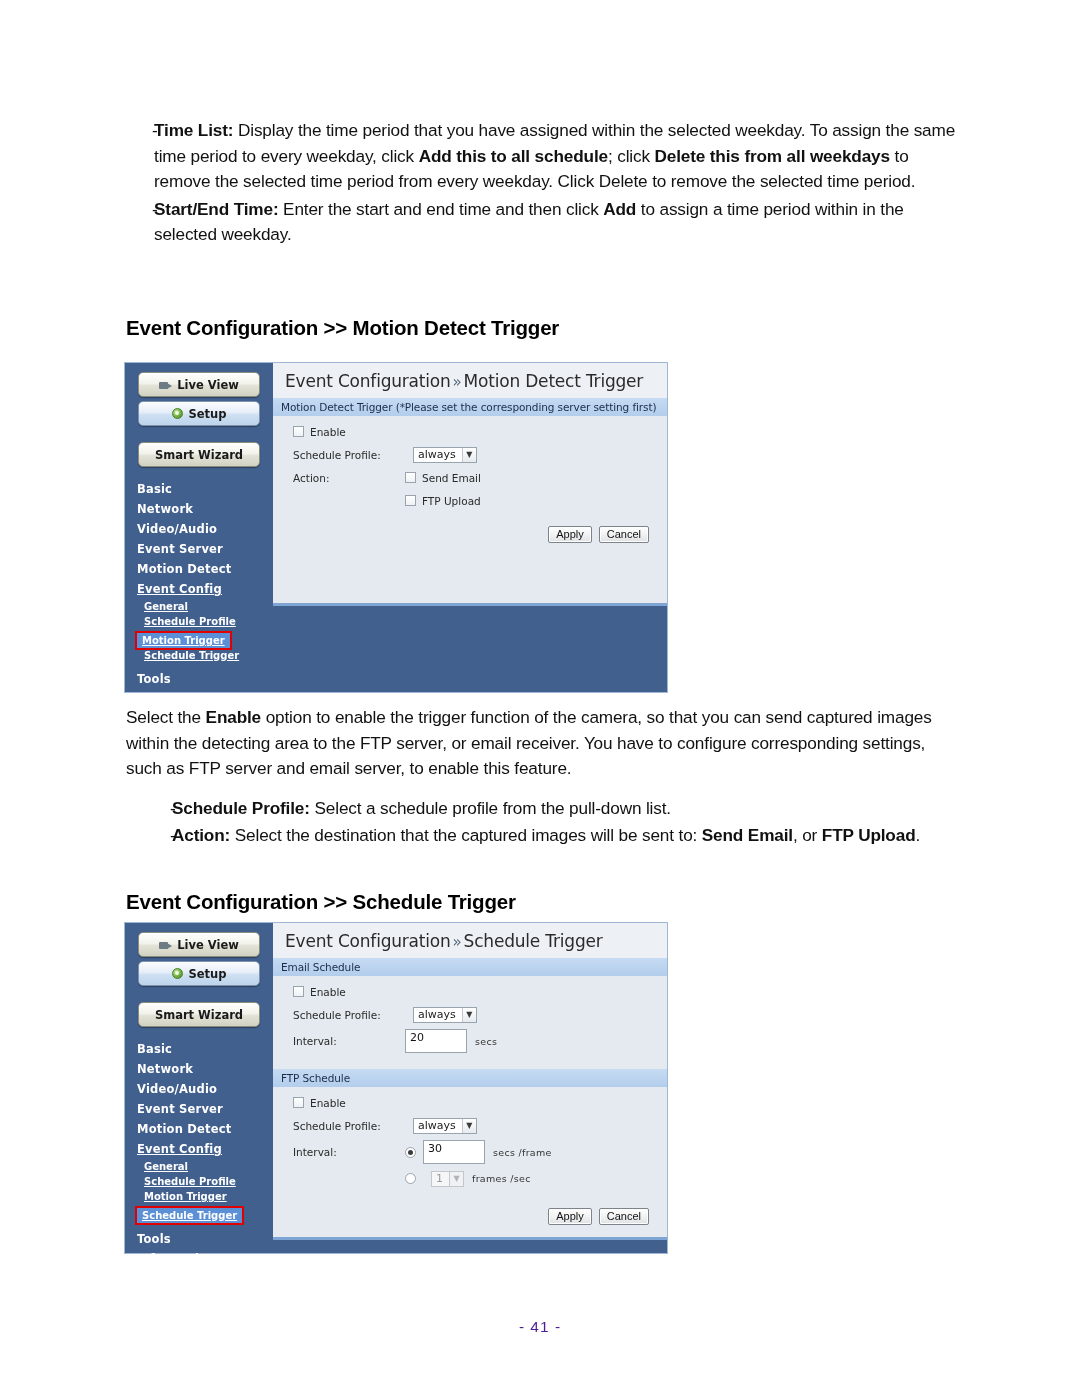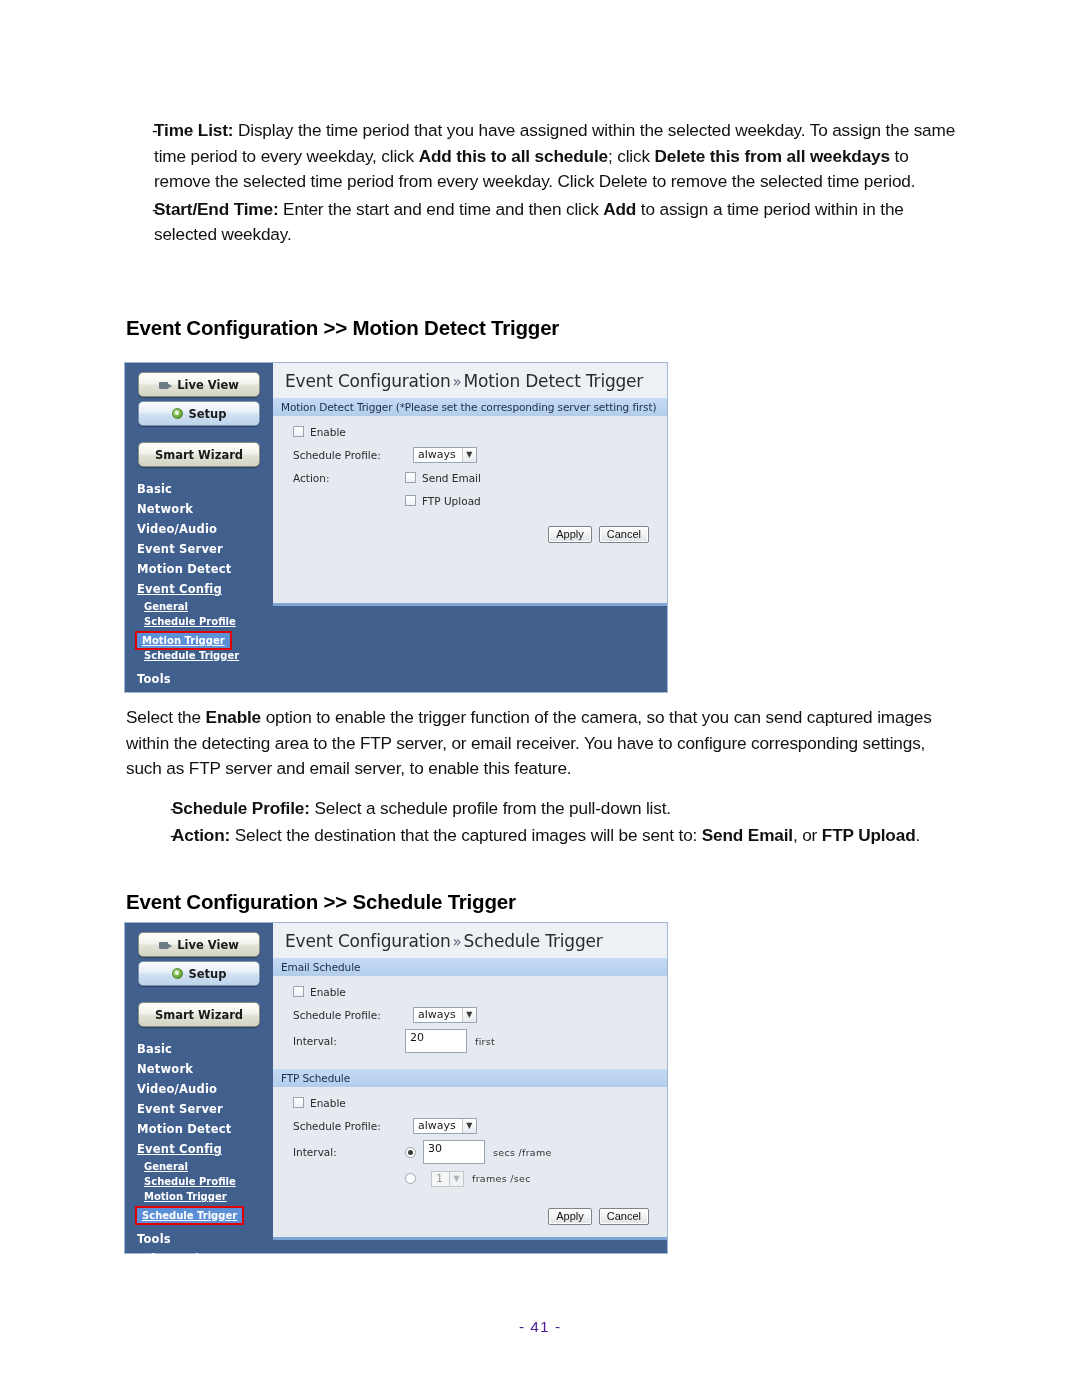--- a/index.html
+++ b/index.html
@@ -415,21 +415,21 @@
       <div class="formrow">
         <span class="lbl">Schedule Profile:</span>
         <span class="sel">
           <span class="selval">always</span>
           <span class="arrow">▼</span>
         </span>
       </div>
       <div class="formrow">
         <span class="lbl">Interval:</span>
         <span class="txtin">20</span>
-        <span class="unit">first</span>
+        <span class="unit">secs</span>
       </div>
 
       <div style="height:13px;"></div>
 
       <div class="secbar">FTP Schedule</div>
       <div class="formrow" style="padding-top:7px;">
         <span class="cbx"></span>
         <span>Enable</span>
       </div>
       <div class="formrow">

